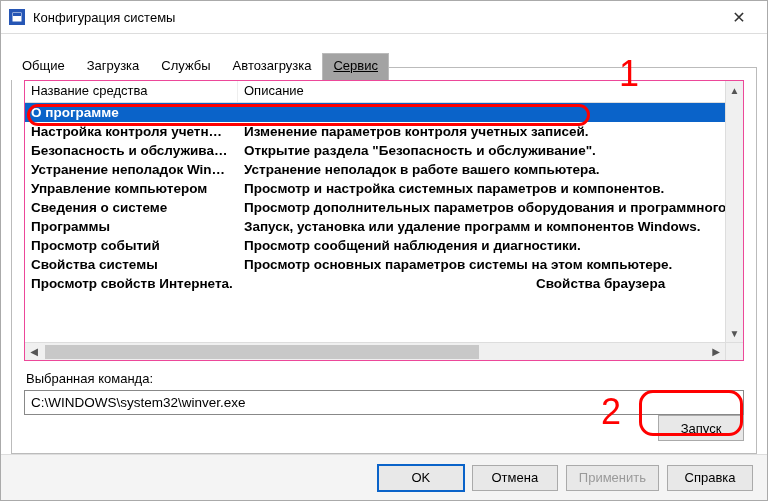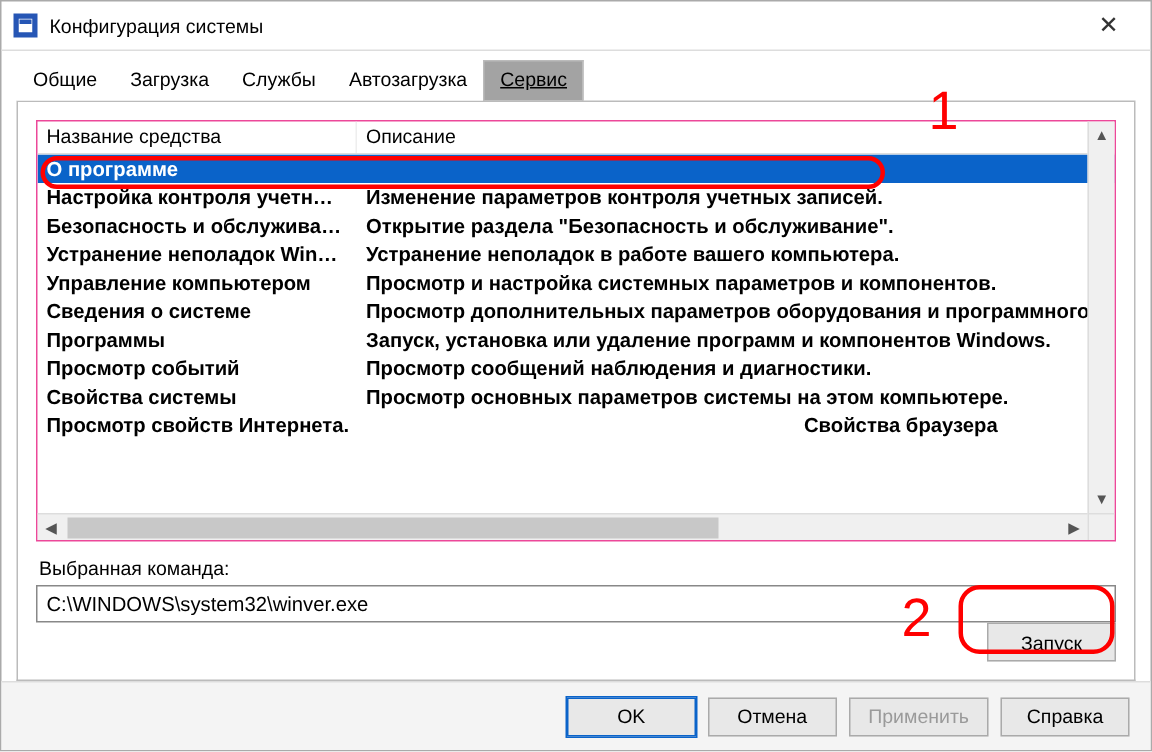--- a/index.html
+++ b/index.html
@@ -5,21 +5,21 @@
 * { box-sizing: border-box; font-family: "Segoe UI", Tahoma, sans-serif; }
 body { margin: 0; background: #fff; }
 .window { width: 768px; height: 501px; background: #fff; border: 1px solid #aaa; display: flex; flex-direction: column; position: relative; }
 .titlebar { height: 32px; display: flex; align-items: center; padding: 16px 8px; border-bottom: 1px solid #ddd; }
 .titlebar-icon { width: 16px; height: 16px; background: #2656b5; margin-right: 8px; display:inline-flex;align-items:center;justify-content:center;}
 .titlebar-icon svg{width:12px;height:12px;}
 .titlebar-title { font-size: 13px; flex: 1; }
 .titlebar-close { width: 40px; height: 100%; display: flex; align-items: center; justify-content: center; font-size: 16px; color:#333;}
 .content { flex: 1; padding: 6px 10px 0 10px; position: relative; }
 .tabs { display: flex; border-bottom: 1px solid #bbb; height: 28px; }
-.tab { padding: 4px 10px; font-size: 13px; border: 1px solid transparent; border-bottom: none; margin-right: 0; cursor: default; position: relative; top: 0; background:#fff;}
+.tab { padding: 4px 10px; font-size: 13px; border: 1px solid transparent; border-bottom: none; margin-right: 0; cursor: default; position: relative; top: 13px; background:#fff;}
 .tab.active { border-color: #bbb; background: #a3a3a3; text-decoration: underline;  }
 .tabpanel { border: 1px solid #bbb; border-top: none; padding: 12px; display: flex; flex-direction: column; height: 386px;}
 .listbox { border: 1px solid #ec4899; height: 313px; position: relative; background:#fff; overflow:hidden;}
 .list-header { display: flex; height: 22px; border-bottom: 1px solid #ddd; }
 .list-header .hcell { font-size: 13px; padding: 2px 6px; border-right: 1px solid #eee; }
 .list-body { height: 200px; overflow: hidden; position:relative;}
 .row { display: flex; font-size: 13.5px; line-height: 19px; white-space: nowrap; }
 .row.selected { background: #0a63c9; color: #fff; }
 .cell { padding: 0 6px; overflow: hidden; text-overflow: ellipsis; font-weight: bold; }
 .col-name { width: 213px; flex: 0 0 213px; }

